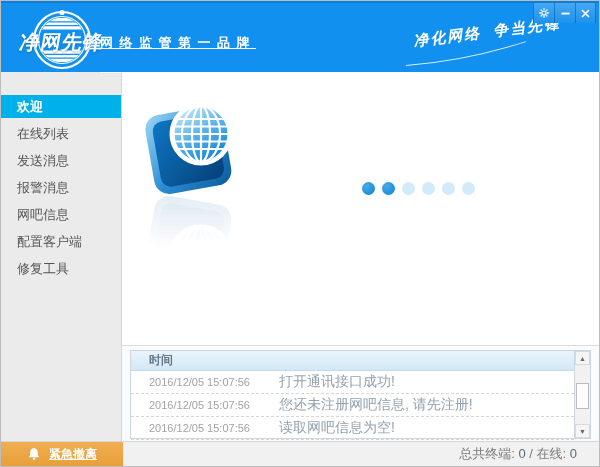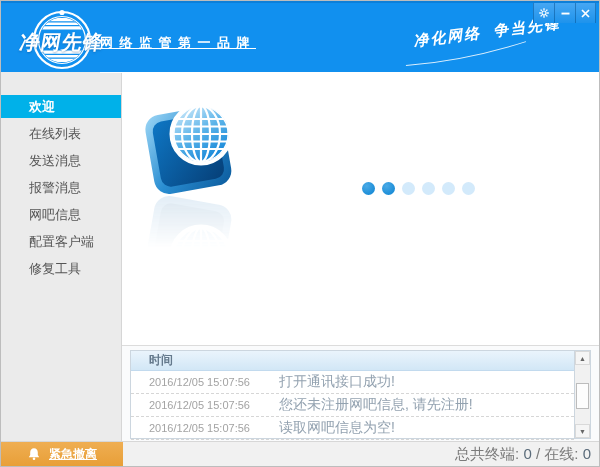--- a/index.html
+++ b/index.html
@@ -20,21 +20,21 @@
   .slogan-swoosh { position:absolute; left:400px; top:44px; transform:rotate(-7deg); }
 
   .win-controls { position:absolute; top:0; right:3px; display:flex; height:20px; }
   .win-btn { width:21px; height:20px; display:flex; align-items:center; justify-content:center; background:linear-gradient(#46a7f3,#1e93ec); border-left:1px solid rgba(0,70,130,.45); cursor:pointer; }
   .win-btn:last-child { border-right:1px solid rgba(0,70,130,.45); }
 
   
   .body { flex:1 1 auto; display:flex; min-height:0; }
 
   .sidebar { width:121px; background:#ebebeb; border-right:1px solid #d6d6d6; padding-top:23px; flex:0 0 auto; }
-  .side-item { height:23px; line-height:23px; margin-bottom:4px; padding-left:28px; font-size:13px; color:#555; cursor:pointer; }
+  .side-item { height:23px; line-height:23px; margin-bottom:4px; padding-left:16px; font-size:13px; color:#555; cursor:pointer; }
   .side-item.active { background:#00b1e9; color:#fff; font-weight:bold; }
 
   .main { flex:1 1 auto; display:flex; flex-direction:column; background:#fff; min-width:0; }
   .content { flex:1 1 auto; position:relative; }
 
   .globe-wrap { position:absolute; left:21px; top:20px; width:100px; }
   .globe-reflection { transform:scaleY(-1); opacity:.22; margin-top:-14px;
     -webkit-mask-image:linear-gradient(to top, rgba(0,0,0,.8) 0%, transparent 55%);
             mask-image:linear-gradient(to top, rgba(0,0,0,.8) 0%, transparent 55%); }
 
@@ -53,21 +53,21 @@
   .log-header .cell-time, .log-header .cell-event { color:#64798c; font-size:12px; }
 
   .log-scrollbar { flex:0 0 16px; border-left:1px solid #ccd6df; background:#f1f1f1; display:flex; flex-direction:column; }
   .scroll-btn { height:14px; background:#f5f5f5; border:1px solid #d9d9d9; font-size:7px; color:#666; text-align:center; line-height:13px; cursor:pointer; }
   .scroll-track { flex:1 1 auto; position:relative; }
   .scroll-thumb { position:absolute; left:1px; right:1px; top:18px; height:26px; background:#fdfdfd; border:1px solid #bcbcbc; cursor:grab; }
 
   
   .status-bar { flex:0 0 24px; background:#f1f1f1; border-top:1px solid #d7d7d7; display:flex; align-items:center; position:relative; }
   .emergency-btn { width:122px; height:24px; background:linear-gradient(#efae52,#e89f38); color:#fff; font-size:12px; font-weight:bold; display:flex; align-items:center; justify-content:center; gap:8px; cursor:pointer; flex:0 0 auto;text-decoration:underline; }
-  .status-right { position:absolute; right:8px; font-size:15px; color:#7a7a7a; white-space:pre;text-align:center; }
+  .status-right { position:absolute; right:22px; font-size:13px; color:#7a7a7a; white-space:pre;text-align:center; }
   .status-right .val { color:#5a6b7a; }
 </style>
 </head>
 <body>
 
 <div class="window">
 
   <div class="header">
     <svg class="logo-badge" width="74" height="66" viewBox="0 0 74 66">
       <defs>

